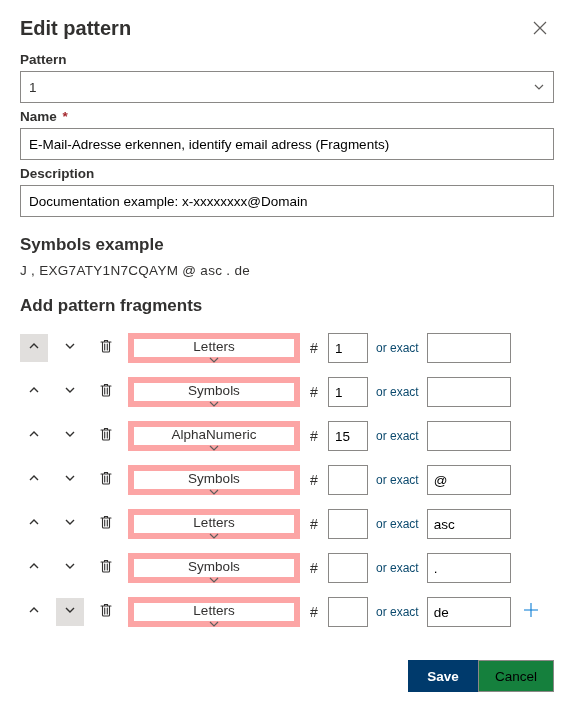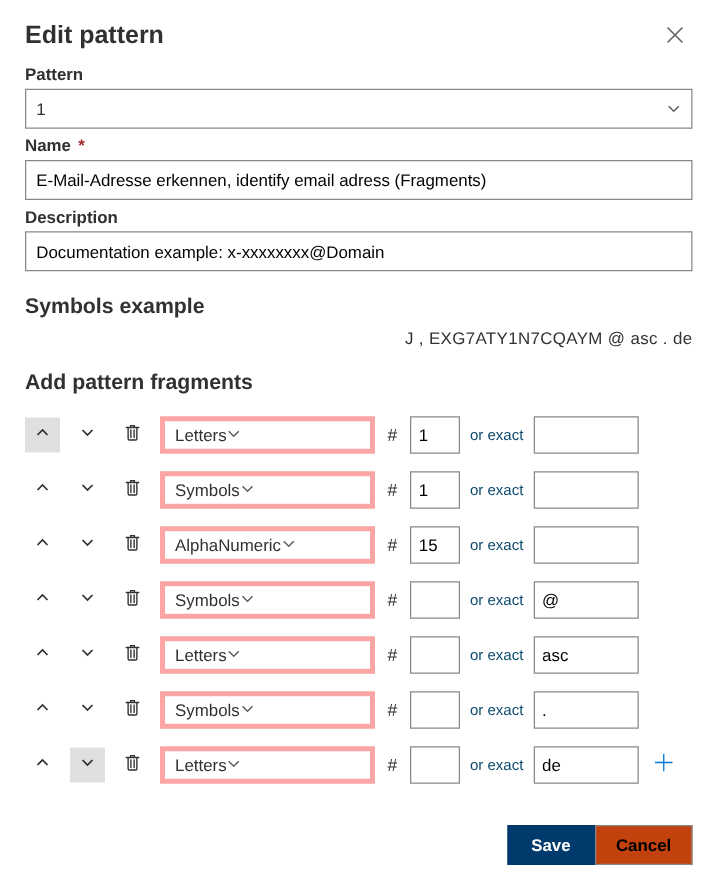--- a/index.html
+++ b/index.html
@@ -61,21 +61,20 @@
     font-weight: 600;
     margin-top: 18px;
     margin-bottom: 8px;
     color: #323130;
   }
   .example-text {
     font-size: 13.5px;
     letter-spacing: .3px;
     color: #323130;
     margin-bottom: 4px;
-    text-align: right;
   }
   .fragments { margin-top: 10px; }
   .frag-row {
     display: flex;
     align-items: center;
     gap: 8px;
     height: 44px;
   }
   .icon-btn {
     width: 28px; height: 28px;
@@ -86,27 +85,28 @@
     color: #323130;
     border: none;
     background: transparent;
   }
   .icon-btn.sel { background: #e1dfdd; }
   .icon-btn svg { width: 14px; height: 14px; }
   .trash-btn svg { width: 16px; height: 16px; }
   .frag-select {
     width: 172px;
     height: 30px;
-    border: 4px solid #fca5a5;
-    display: flex;
-    align-items: center;
-    justify-content: flex-start;
+    border: 6px solid #fca5a5;
+    display: flex;
+    align-items: center;
+    justify-content: space-between;
     padding: 0 8px;
     font-size: 13.5px;
     background: #fff;
+    flex-direction: column;
   }
   .hash {
     font-size: 14px;
     color: #323130;
     width: 12px;
     text-align: center;
   }
   .small-input {
     width: 40px;
     height: 30px;
@@ -143,26 +143,25 @@
     bottom: 20px;
     display: flex;
   }
   .btn {
     height: 32px;
     min-width: 70px;
     padding: 0 16px;
     font-size: 13.5px;
     font-family: inherit;
     border: 1px solid #8a8886;
-    background: #c2410c;
+    background: #15803d;
     cursor: pointer;
     display: flex;
     align-items: center;
     justify-content: center;
-    font-weight: bold;
   }
   .btn.primary {
     background: #003a6c;
     border-color: #003a6c;
     color: #fff;
     font-weight: 600;
   }
 </style>
 </head>
 <body>

